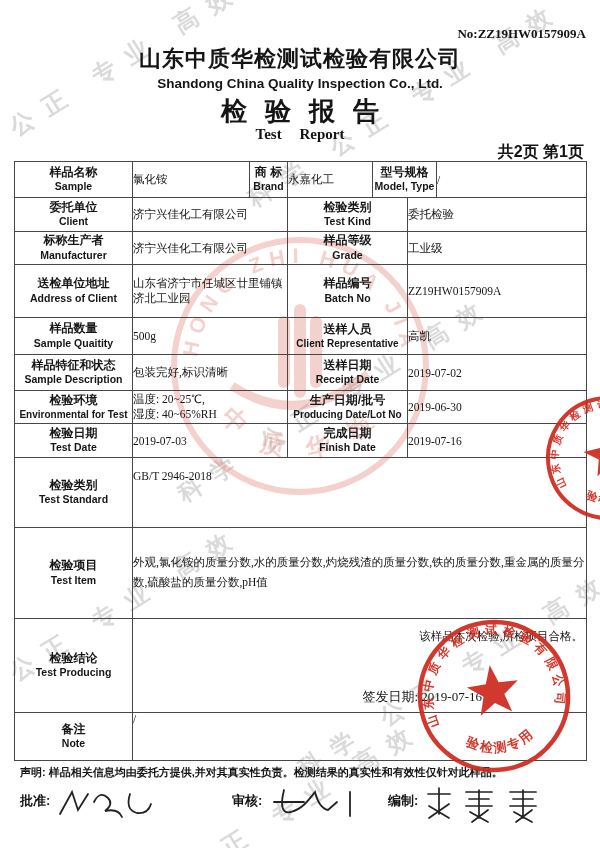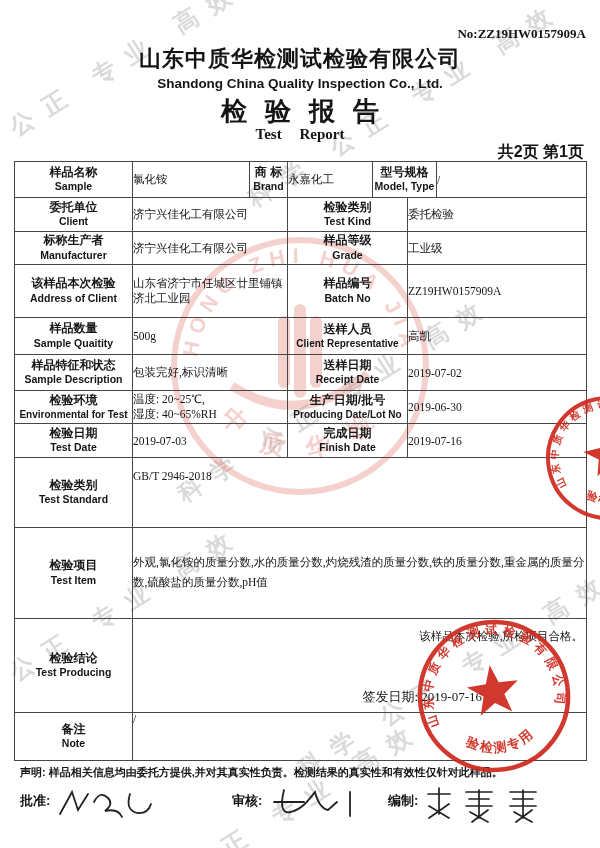--- a/index.html
+++ b/index.html
@@ -127,21 +127,21 @@
           </td>
       <td class="v" colspan="2">济宁兴佳化工有限公司</td>
       <td class="l" colspan="2">
             <div class="cn">样品等级</div>
             <div class="en">Grade</div>
           </td>
       <td class="v" colspan="2">工业级</td>
     </tr>
     <tr style="height:53px">
       <td class="l">
-            <div class="cn">该样品本次检验</div>
+            <div class="cn">送检单位地址</div>
             <div class="en">Address  of  Client</div>
           </td>
       <td class="v" colspan="2">山东省济宁市任城区廿里铺镇济北工业园</td>
       <td class="l" colspan="2">
             <div class="cn">样品编号</div>
             <div class="en">Batch No</div>
           </td>
       <td class="v" colspan="2">ZZ19HW0157909A</td>
     </tr>
     <tr style="height:37px">

